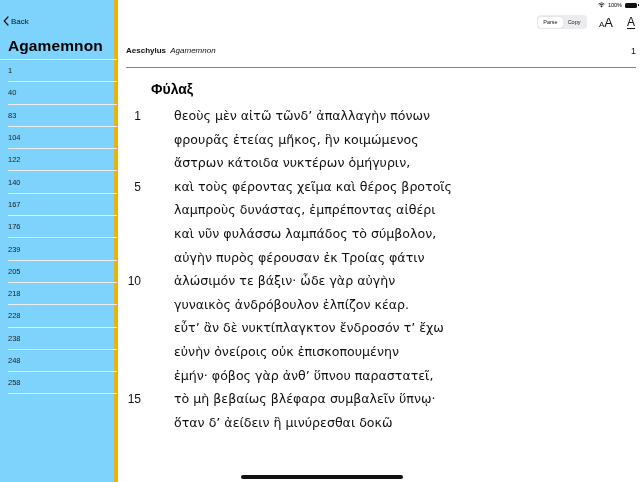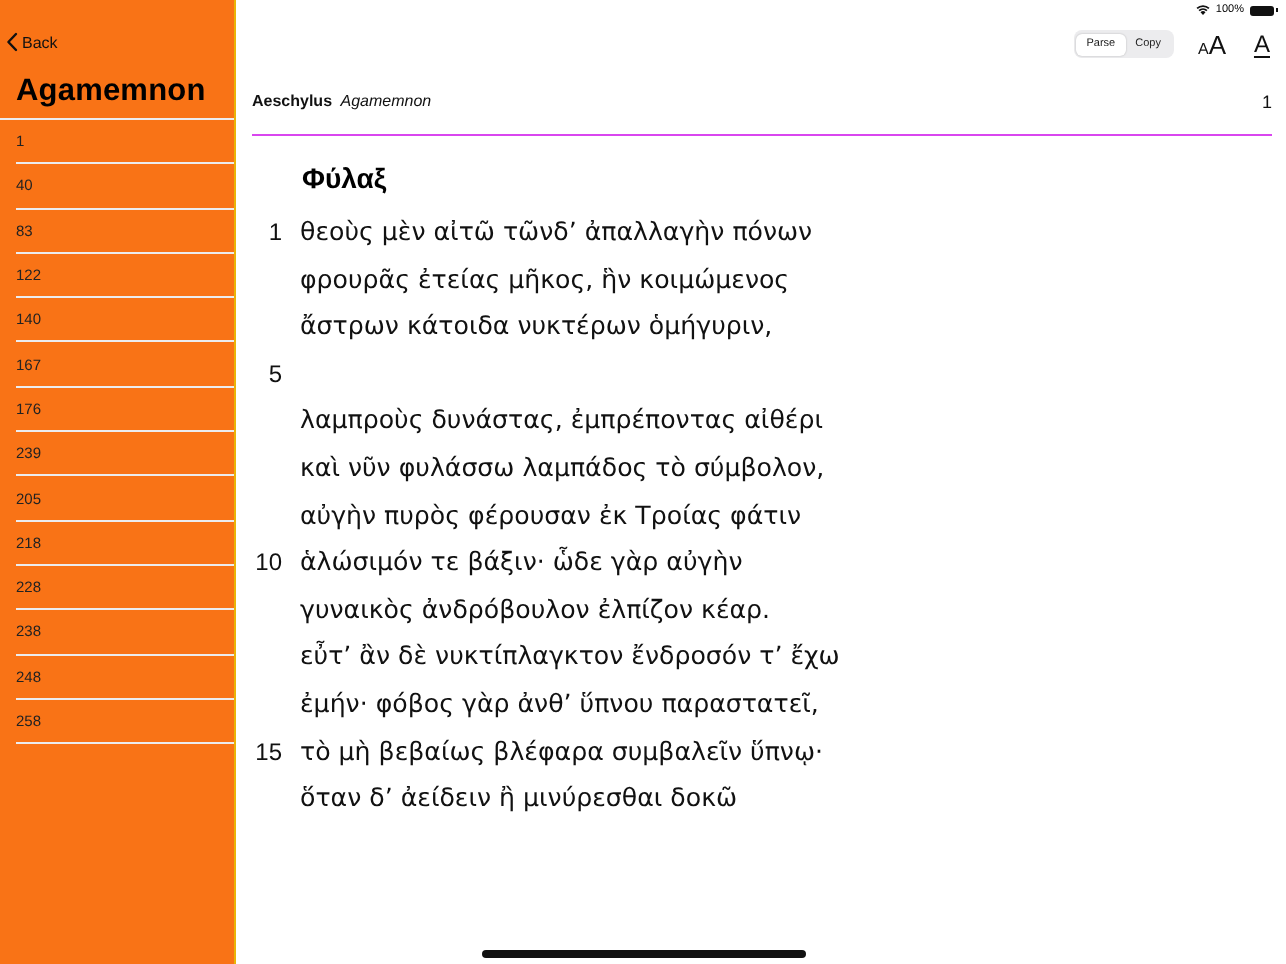--- a/index.html
+++ b/index.html
@@ -23,22 +23,22 @@
     .battery-icon {
       width: 12px; height: 5px; border-radius: 1.5px; background: #111; position: relative;
     }
     .battery-icon::after {
       content: ""; position: absolute; right: -2px; top: 1.5px; width: 1px; height: 2px; background: #111;
     }
 
     
     .sidebar {
       position: absolute; left: 0; top: 0; width: 118px; height: 482px;
-      background: #f97316;
-      border-right: 1px solid #eab308;
+      background: #7dd3fc;
+      border-right: 4px solid #eab308;
     }
     .back-button {
       position: absolute; left: 3px; top: 16px; display: flex; align-items: center; gap: 2px;
       font-size: 8px; color: #111; cursor: pointer;
     }
     .chevron-left-icon { width: 6px; height: 10px; }
     .sidebar-title {
       position: absolute; left: 8px; top: 37px; font-size: 15.5px; font-weight: bold; letter-spacing: 0.1px;
     }
     .sidebar-list {
@@ -91,21 +91,21 @@
       position: absolute; left: 0; top: 106px; width: 520px; list-style: none;
     }
     .verse-line {
       position: relative; height: 23.6px; font-size: 13.2px; line-height: 20px;
       display: flex; white-space: nowrap;
     }
     .line-number {
       width: 31px; text-align: right; padding-right: 9px; font-size: 12px; color: #111;
       flex: 0 0 31px;
     }
-    .line-text { font-family: "DejaVu Sans", "Liberation Sans", sans-serif; font-size: 12.6px; color: #111; }
+    .line-text { font-family: "DejaVu Sans", "Liberation Sans", sans-serif; font-size: 12.6px; color: #111; margin-left: 24px; }
 
     .home-indicator {
       position: absolute; left: 241px; top: 475px; width: 162px; height: 4px;
       background: #111; border-radius: 2px;
     }
   </style>
 </head>
 <body>
 
 <div class="root">
@@ -135,20 +135,21 @@
             <path d="M5 1 L1.2 5 L5 9" fill="none" stroke="#111" stroke-width="1.2" stroke-linecap="round" stroke-linejoin="round"></path>
           </svg>
       </span>
       <span>Back</span>
     </div>
     <h1 class="sidebar-title">Agamemnon</h1>
     <ul class="sidebar-list">
       <li class="sidebar-item">1</li>
       <li class="sidebar-item">40</li>
       <li class="sidebar-item">83</li>
+      <li class="sidebar-item">104</li>
       <li class="sidebar-item">122</li>
       <li class="sidebar-item">140</li>
       <li class="sidebar-item">167</li>
       <li class="sidebar-item">176</li>
       <li class="sidebar-item">239</li>
       <li class="sidebar-item">205</li>
       <li class="sidebar-item">218</li>
       <li class="sidebar-item">228</li>
       <li class="sidebar-item">238</li>
       <li class="sidebar-item">248</li>
@@ -185,20 +186,21 @@
       <li class="verse-line">
           <span class="line-number"></span>
           <span class="line-text">φρουρᾶς ἐτείας μῆκος, ἣν κοιμώμενος</span>
         </li>
       <li class="verse-line">
           <span class="line-number"></span>
           <span class="line-text">ἄστρων κάτοιδα νυκτέρων ὁμήγυριν,</span>
         </li>
       <li class="verse-line">
           <span class="line-number">5</span>
+          <span class="line-text">καὶ τοὺς φέροντας χεῖμα καὶ θέρος βροτοῖς</span>
         </li>
       <li class="verse-line">
           <span class="line-number"></span>
           <span class="line-text">λαμπροὺς δυνάστας, ἐμπρέποντας αἰθέρι</span>
         </li>
       <li class="verse-line">
           <span class="line-number"></span>
           <span class="line-text">καὶ νῦν φυλάσσω λαμπάδος τὸ σύμβολον,</span>
         </li>
       <li class="verse-line">
@@ -212,20 +214,24 @@
       <li class="verse-line">
           <span class="line-number"></span>
           <span class="line-text">γυναικὸς ἀνδρόβουλον ἐλπίζον κέαρ.</span>
         </li>
       <li class="verse-line">
           <span class="line-number"></span>
           <span class="line-text">εὖτ’ ἂν δὲ νυκτίπλαγκτον ἔνδροσόν τ’ ἔχω</span>
         </li>
       <li class="verse-line">
           <span class="line-number"></span>
+          <span class="line-text">εὐνὴν ὀνείροις οὐκ ἐπισκοπουμένην</span>
+        </li>
+      <li class="verse-line">
+          <span class="line-number"></span>
           <span class="line-text">ἐμήν· φόβος γὰρ ἀνθ’ ὕπνου παραστατεῖ,</span>
         </li>
       <li class="verse-line">
           <span class="line-number">15</span>
           <span class="line-text">τὸ μὴ βεβαίως βλέφαρα συμβαλεῖν ὕπνῳ·</span>
         </li>
       <li class="verse-line">
           <span class="line-number"></span>
           <span class="line-text">ὅταν δ’ ἀείδειν ἢ μινύρεσθαι δοκῶ</span>
         </li>

